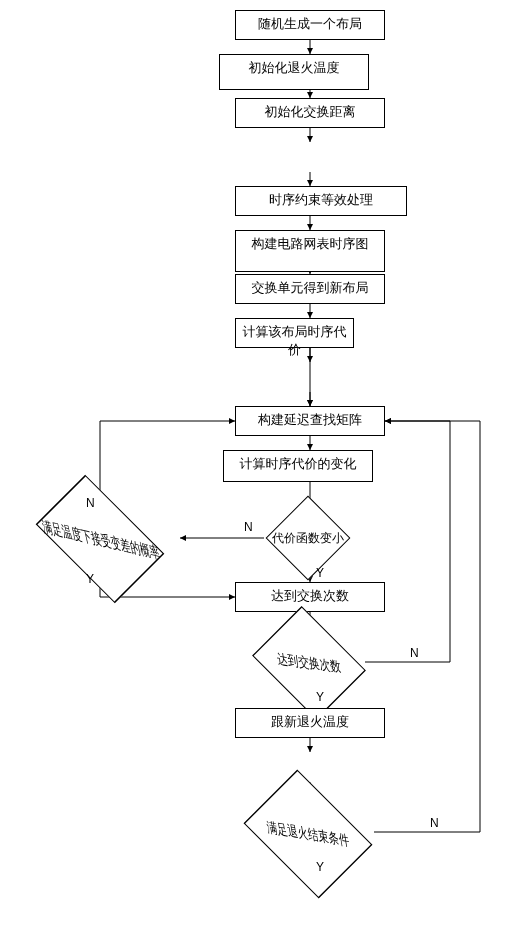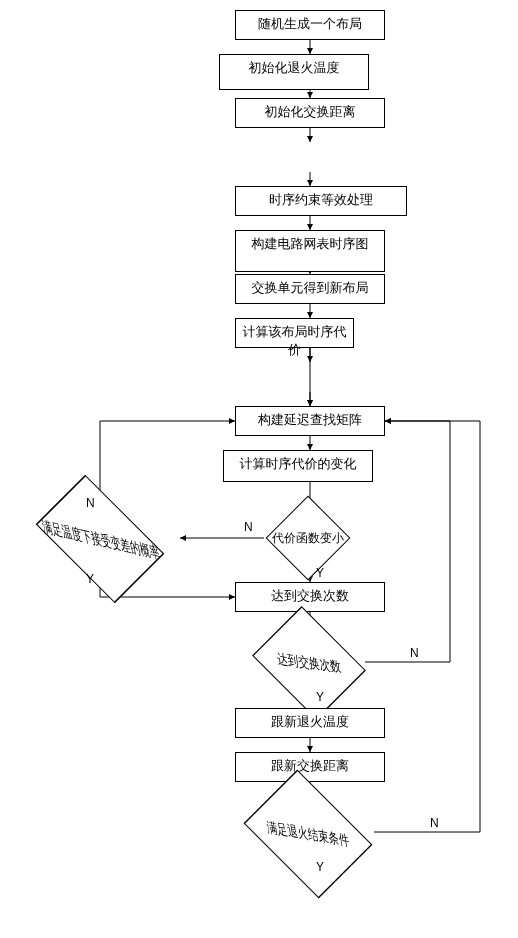--- a/index.html
+++ b/index.html
@@ -154,23 +154,20 @@
 
   <div class="diamond" style="left:264px;top:618px;width:70px;height:70px;transform:rotate(45deg) scaleX(1.3)">
     <div class="diamond-label" style="transform:rotate(-45deg) scaleX(0.77)">
         <span>达到交换次数</span>
       </div>
   </div>
 
   <div class="node" style="left:225px;top:698px;width:150px;height:30px">
       <span>跟新退火温度</span>
     </div>
-  <div class="node" style="left:225px;top:742px;width:150px;height:30px">
-      <span>跟新交换距离</span>
-    </div>
 
   <div class="diamond" style="left:260px;top:786px;width:76px;height:76px;transform:rotate(45deg) scaleX(1.4)">
     <div class="diamond-label" style="transform:rotate(-45deg) scaleX(0.714)">
         <span>满足退火结束条件</span>
       </div>
   </div>
 
 
   <span class="edge-label" style="left:306px;top:556px">Y</span>
   <span class="edge-label" style="left:234px;top:510px">N</span>

